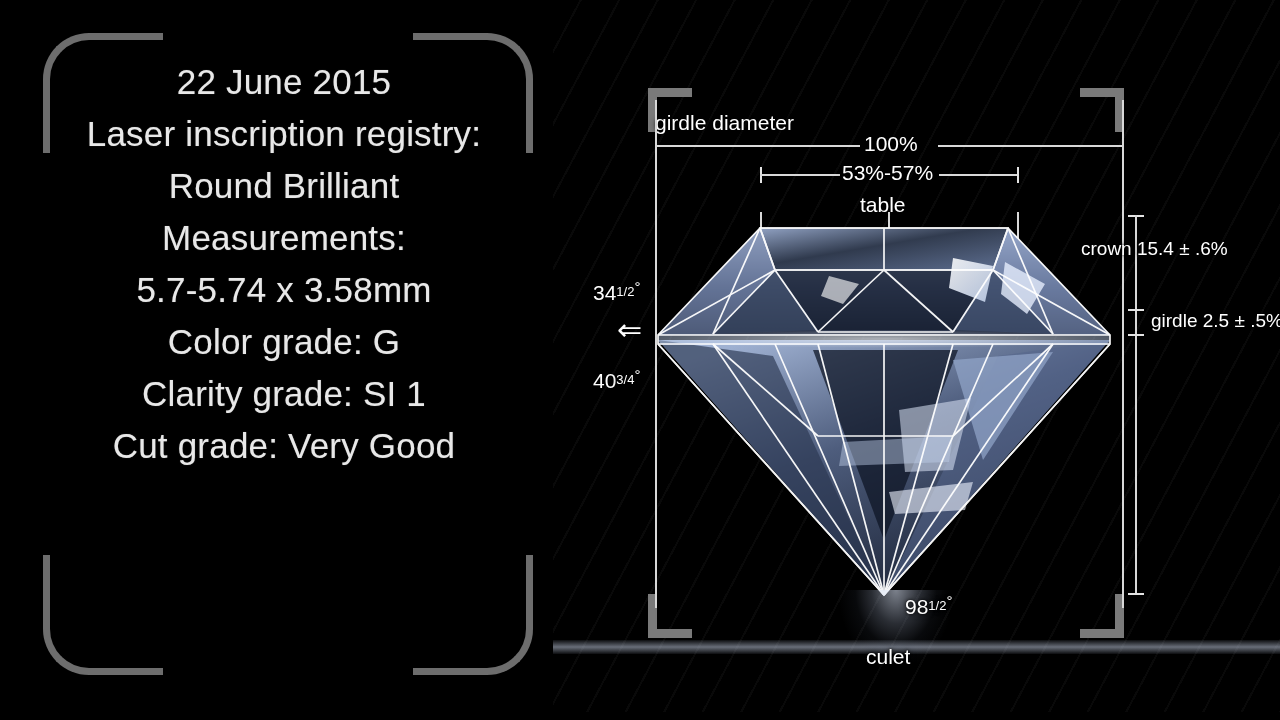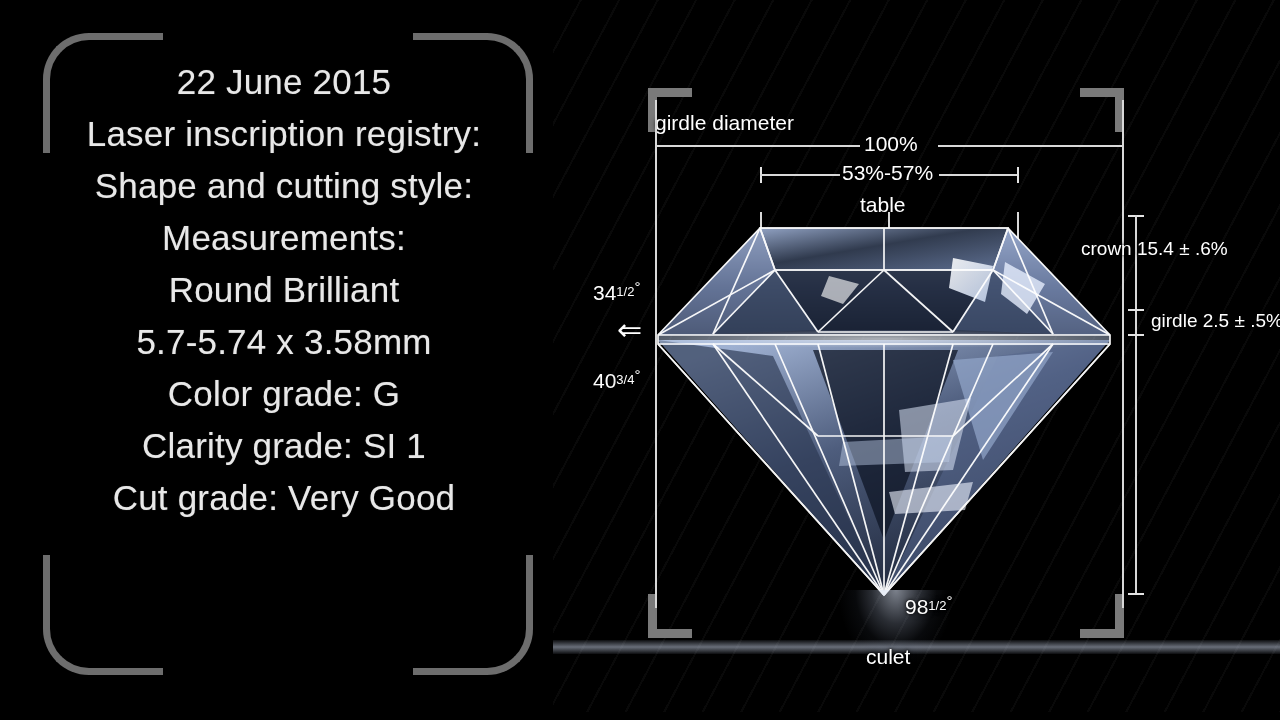--- a/index.html
+++ b/index.html
@@ -232,23 +232,22 @@
   <div id="info-panel">
 
     <div class="bracket" id="bracket-left-top"></div>
     <div class="bracket" id="bracket-right-top"></div>
     <div class="bracket" id="bracket-left-bottom"></div>
     <div class="bracket" id="bracket-right-bottom"></div>
 
     <div id="cert-lines">
       <div class="cert-line">22 June 2015</div>
       <div class="cert-line">Laser inscription registry:</div>
-      <div class="cert-line">Shape and cutting style:</div>
+      <div class="cert-line">Round Brilliant</div>
       <div class="cert-line">Measurements:</div>
-      <div class="cert-line">Round Brilliant</div>
       <div class="cert-line">5.7-5.74 x 3.58mm</div>
       <div class="cert-line">Color grade: G</div>
       <div class="cert-line">Clarity grade: SI 1</div>
       <div class="cert-line">Cut grade: Very Good</div>
     </div>
   </div>
 
   <div id="diagram-panel">
 
     <div id="diagram-texture"></div>

